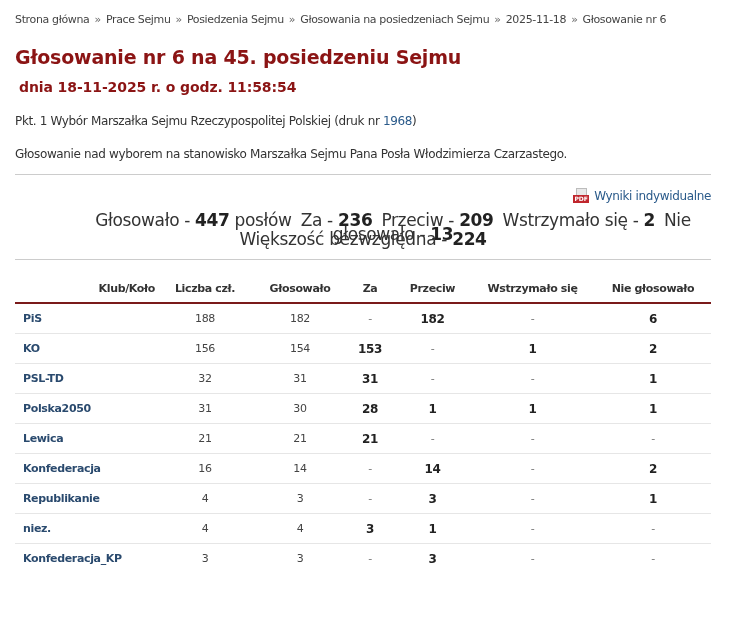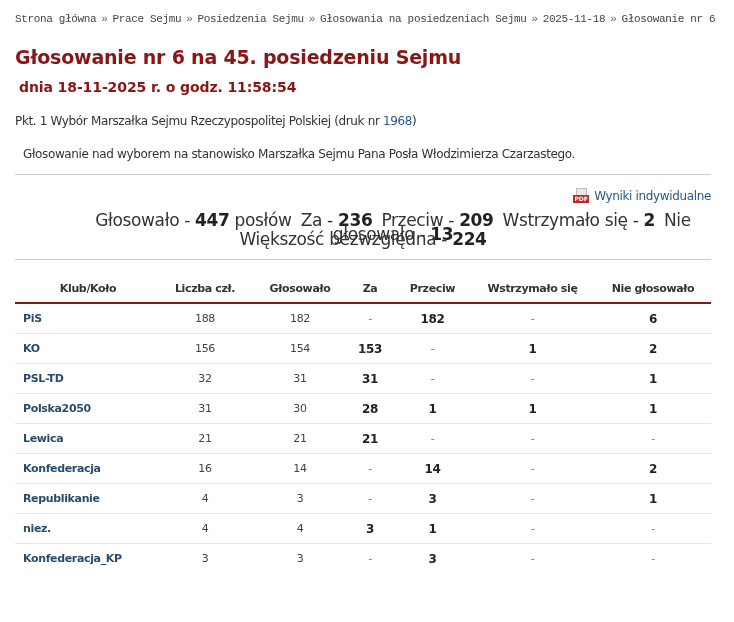--- a/index.html
+++ b/index.html
@@ -8,21 +8,20 @@
     font-family: "DejaVu Sans", sans-serif;
     color: #333333;
     position: relative;
   }
   .page { position: absolute; left: 15px; top: 0; width: 696px; }
 
   .breadcrumb {
     position: absolute; top: 13px; left: 0;
     font-size: 11px; color: #444; white-space: nowrap;
     letter-spacing: -0.35px;
-    font-family: Liberation Mono, monospace;
   }
   .breadcrumb a { color: #444; text-decoration: none; }
   .breadcrumb .sep { color: #666; margin: 0 5px; }
 
   .title {
     position: absolute; top: 46px; left: 0;
     font-size: 19px; font-weight: bold; color: #8b1414;
     margin: 0; white-space: nowrap; letter-spacing: -0.2px;
   }
   .subtitle {
@@ -30,21 +29,21 @@
     font-size: 14px; font-weight: bold; color: #8b1414;
     margin: 4px; white-space: nowrap; letter-spacing: -0.1px;
   }
 
   .pkt {
     position: absolute; top: 114px; left: 0;
     font-size: 12px; color: #333; white-space: nowrap; letter-spacing: -0.35px;
   }
   .pkt a { color: #2a5a8a; text-decoration: none; }
   .desc {
-    position: absolute; top: 147px; left: 8px;
+    position: absolute; top: 147px; left: 0;
     font-size: 12px; color: #333; white-space: nowrap; letter-spacing: -0.35px;
   }
 
   .hr1 {
     position: absolute; top: 174px; left: 0; width: 696px; height: 1px;
     background: #cccccc;
   }
 
   .pdf-link {
     position: absolute; top: 188px; right: 0;
@@ -82,21 +81,21 @@
 
   table.votes {
     position: absolute; top: 274px; left: 0; width: 696px;
     border-collapse: collapse; font-size: 11px;
     letter-spacing: -0.35px;
   }
   table.votes th {
     font-weight: bold; color: #333; height: 28px; padding: 0;
     text-align: center; border-bottom: 2px solid #7a1a1a; vertical-align: middle;
   }
-  table.votes th.club { text-align: center; padding-left: 6px; }
+  table.votes th.club { text-align: right; padding-left: 6px; }
   table.votes td {
     height: 29px; padding: 0; text-align: center; color: #444;
     border-bottom: 1px solid #e6e6e6; vertical-align: middle;
   }
   table.votes tr:last-child td { border-bottom: none; }
   table.votes td.club { text-align: left; padding-left: 8px; }
   table.votes td.club a { color: #2a4a6e; font-weight: bold; text-decoration: none; }
   table.votes td.b { font-weight: bold; color: #222; font-size: 12px; }
   table.votes td.dash { color: #777; }
 

